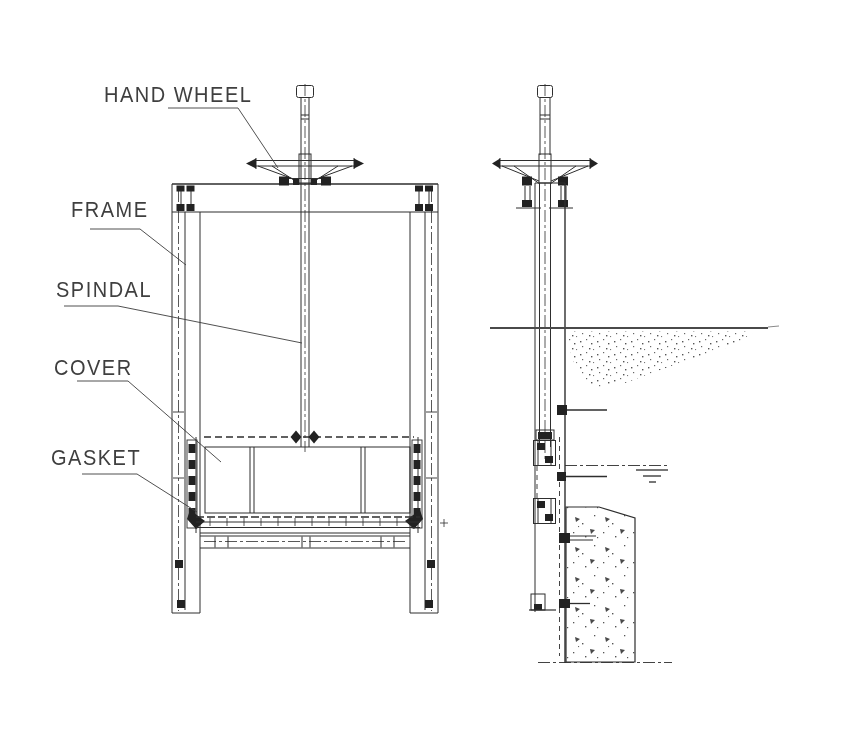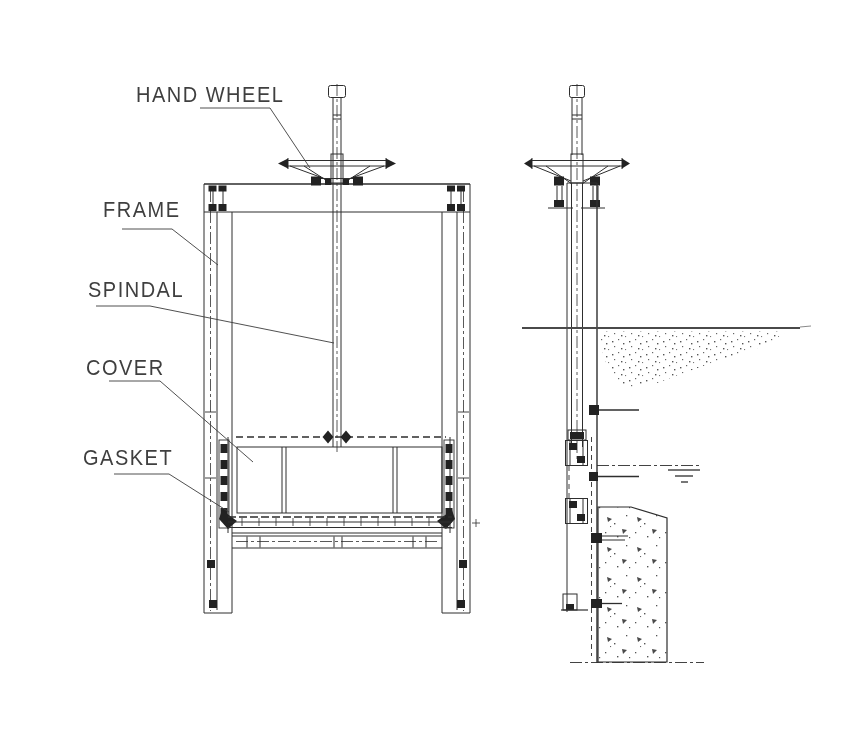--- a/index.html
+++ b/index.html
@@ -3,21 +3,21 @@
 <meta charset="utf-8">
 <style>
   html,body{margin:0;padding:0;}
   body{
     width:850px;height:750px;
     background:#ffffff;
     font-family:"Liberation Sans", sans-serif;
     position:relative;
     overflow:hidden;
   }
-  .canvas{position:absolute;left:0;top:0;width:770px;height:750px;margin-left:32px;}
+  .canvas{position:absolute;left:0;top:0;width:770px;height:750px;}
   svg{position:absolute;left:0;top:0;}
   .cad-label{
     position:absolute;
     color:#3f3f3f;
     font-size:20px;
     letter-spacing:1.5px;
     font-weight:400;
     white-space:nowrap;
     transform:scaleY(1.08);
     transform-origin:left top;

